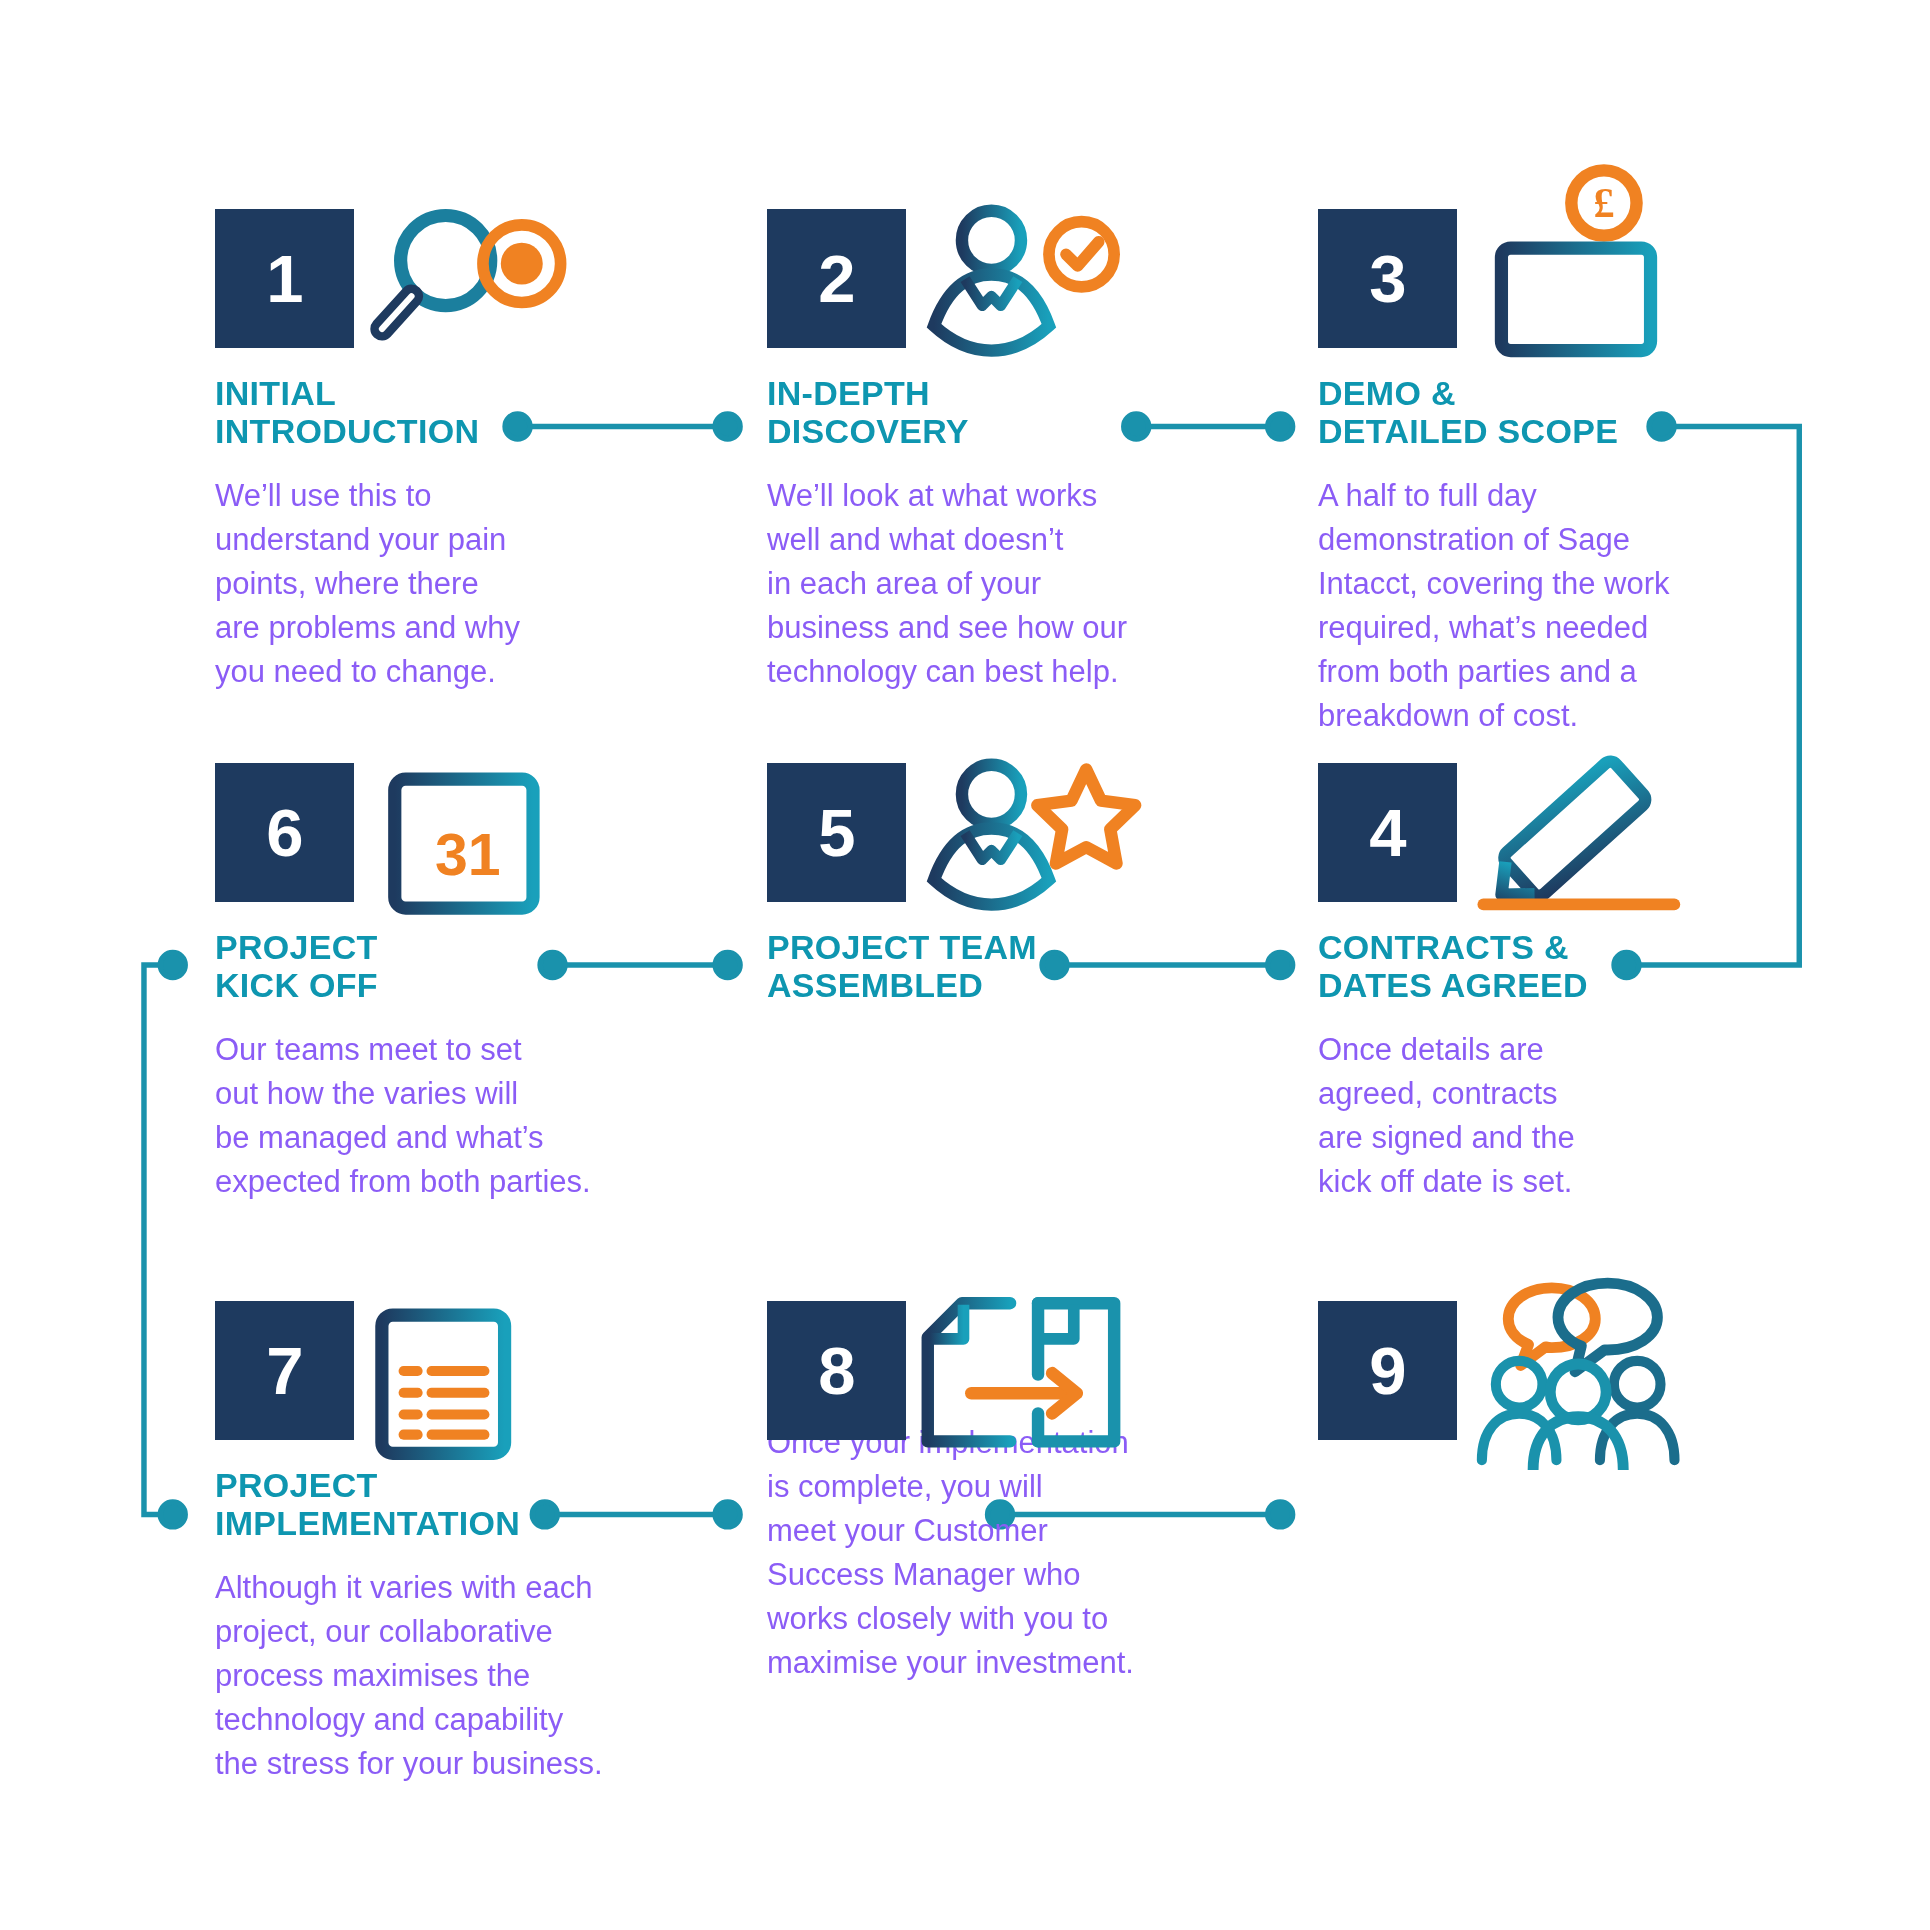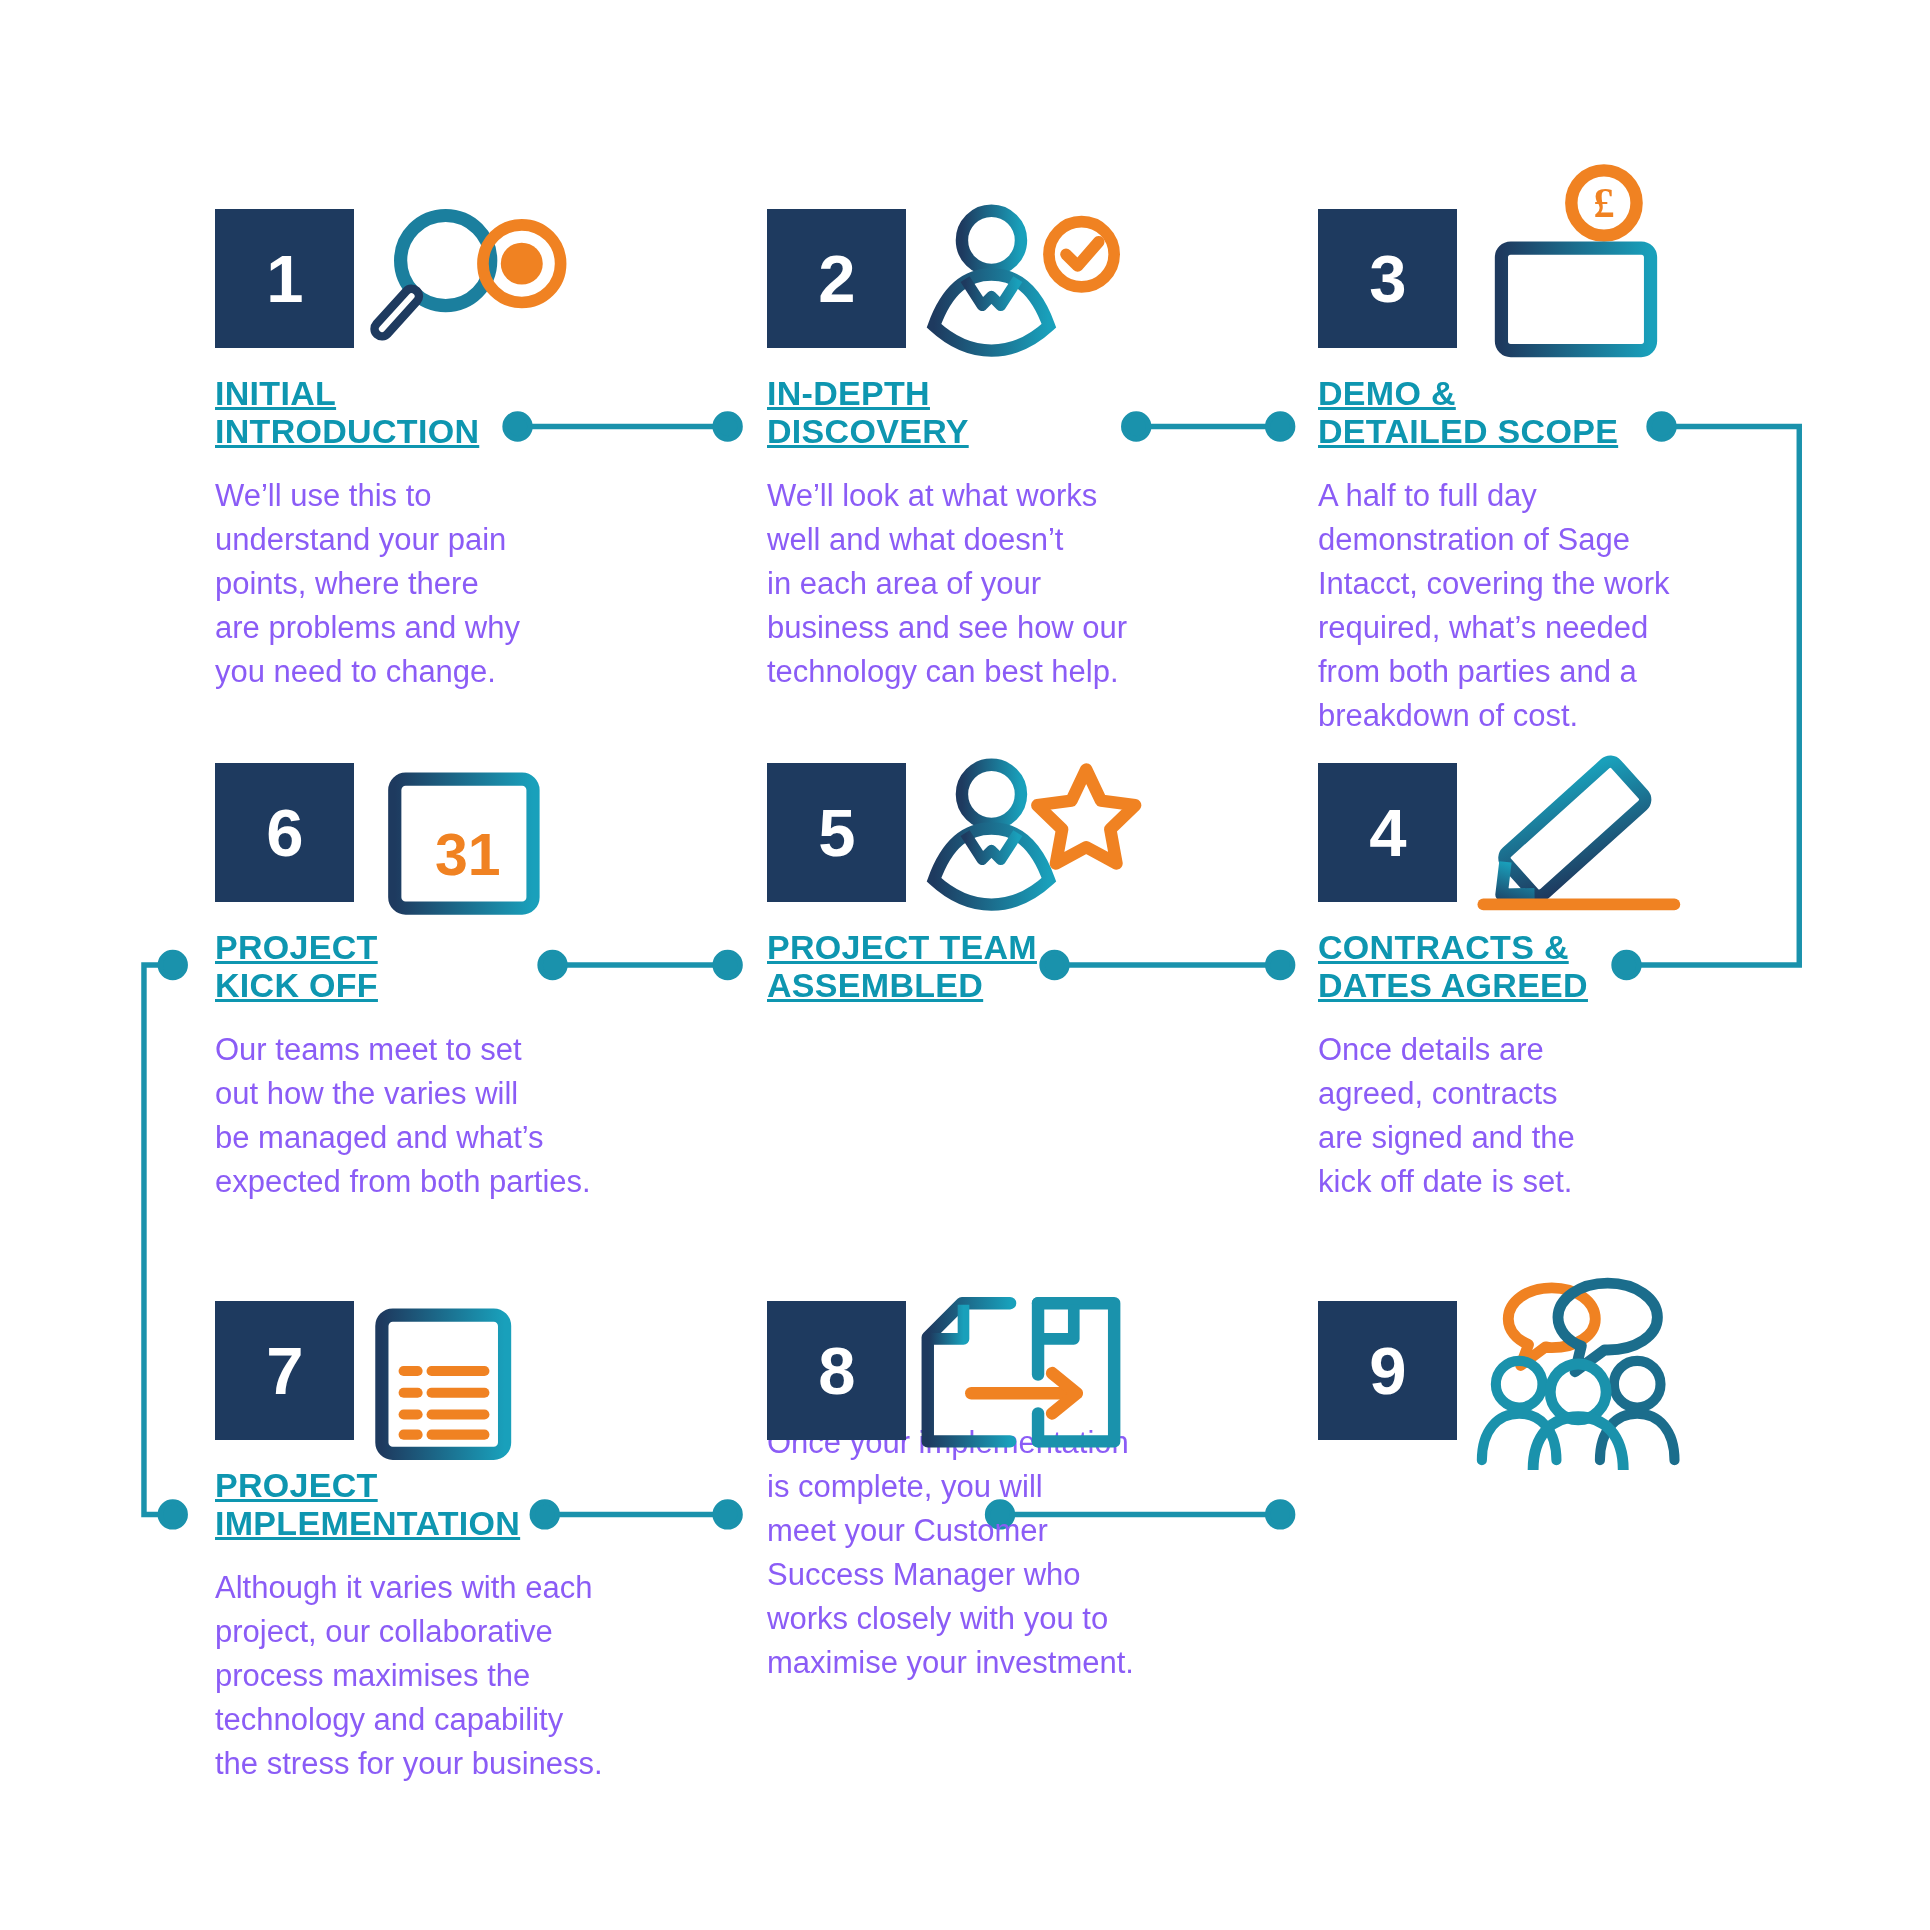--- a/index.html
+++ b/index.html
@@ -33,21 +33,20 @@
 
   .s-title{
     color:#0e96b0;
     font-weight:700;
     font-size:34px;
     line-height:1.13;
     letter-spacing:0.3px;
     text-transform:uppercase;
     margin:0;
     white-space:pre-line;
-    text-decoration:underline;
   }
   .s-body{
     color:#8b5cf6;
     font-size:31px;
     line-height:1.42;
     margin:0;
     white-space:pre-line;
     font-weight:400;
   }
 

